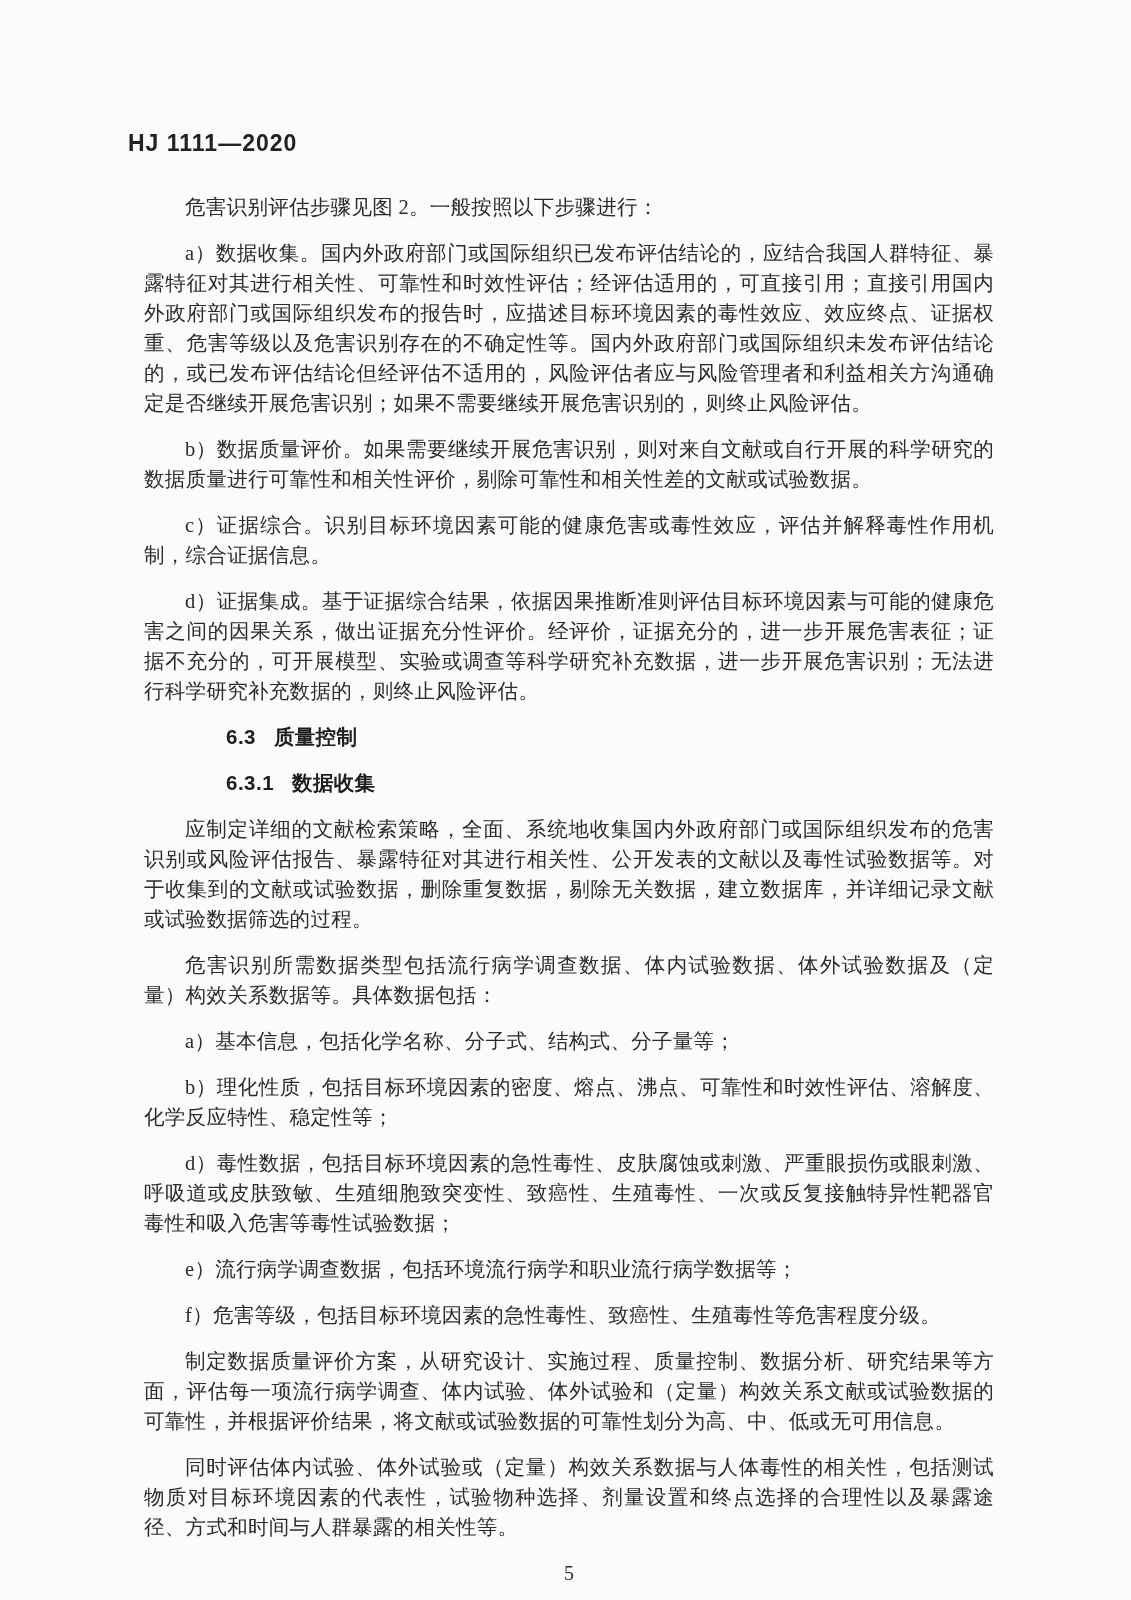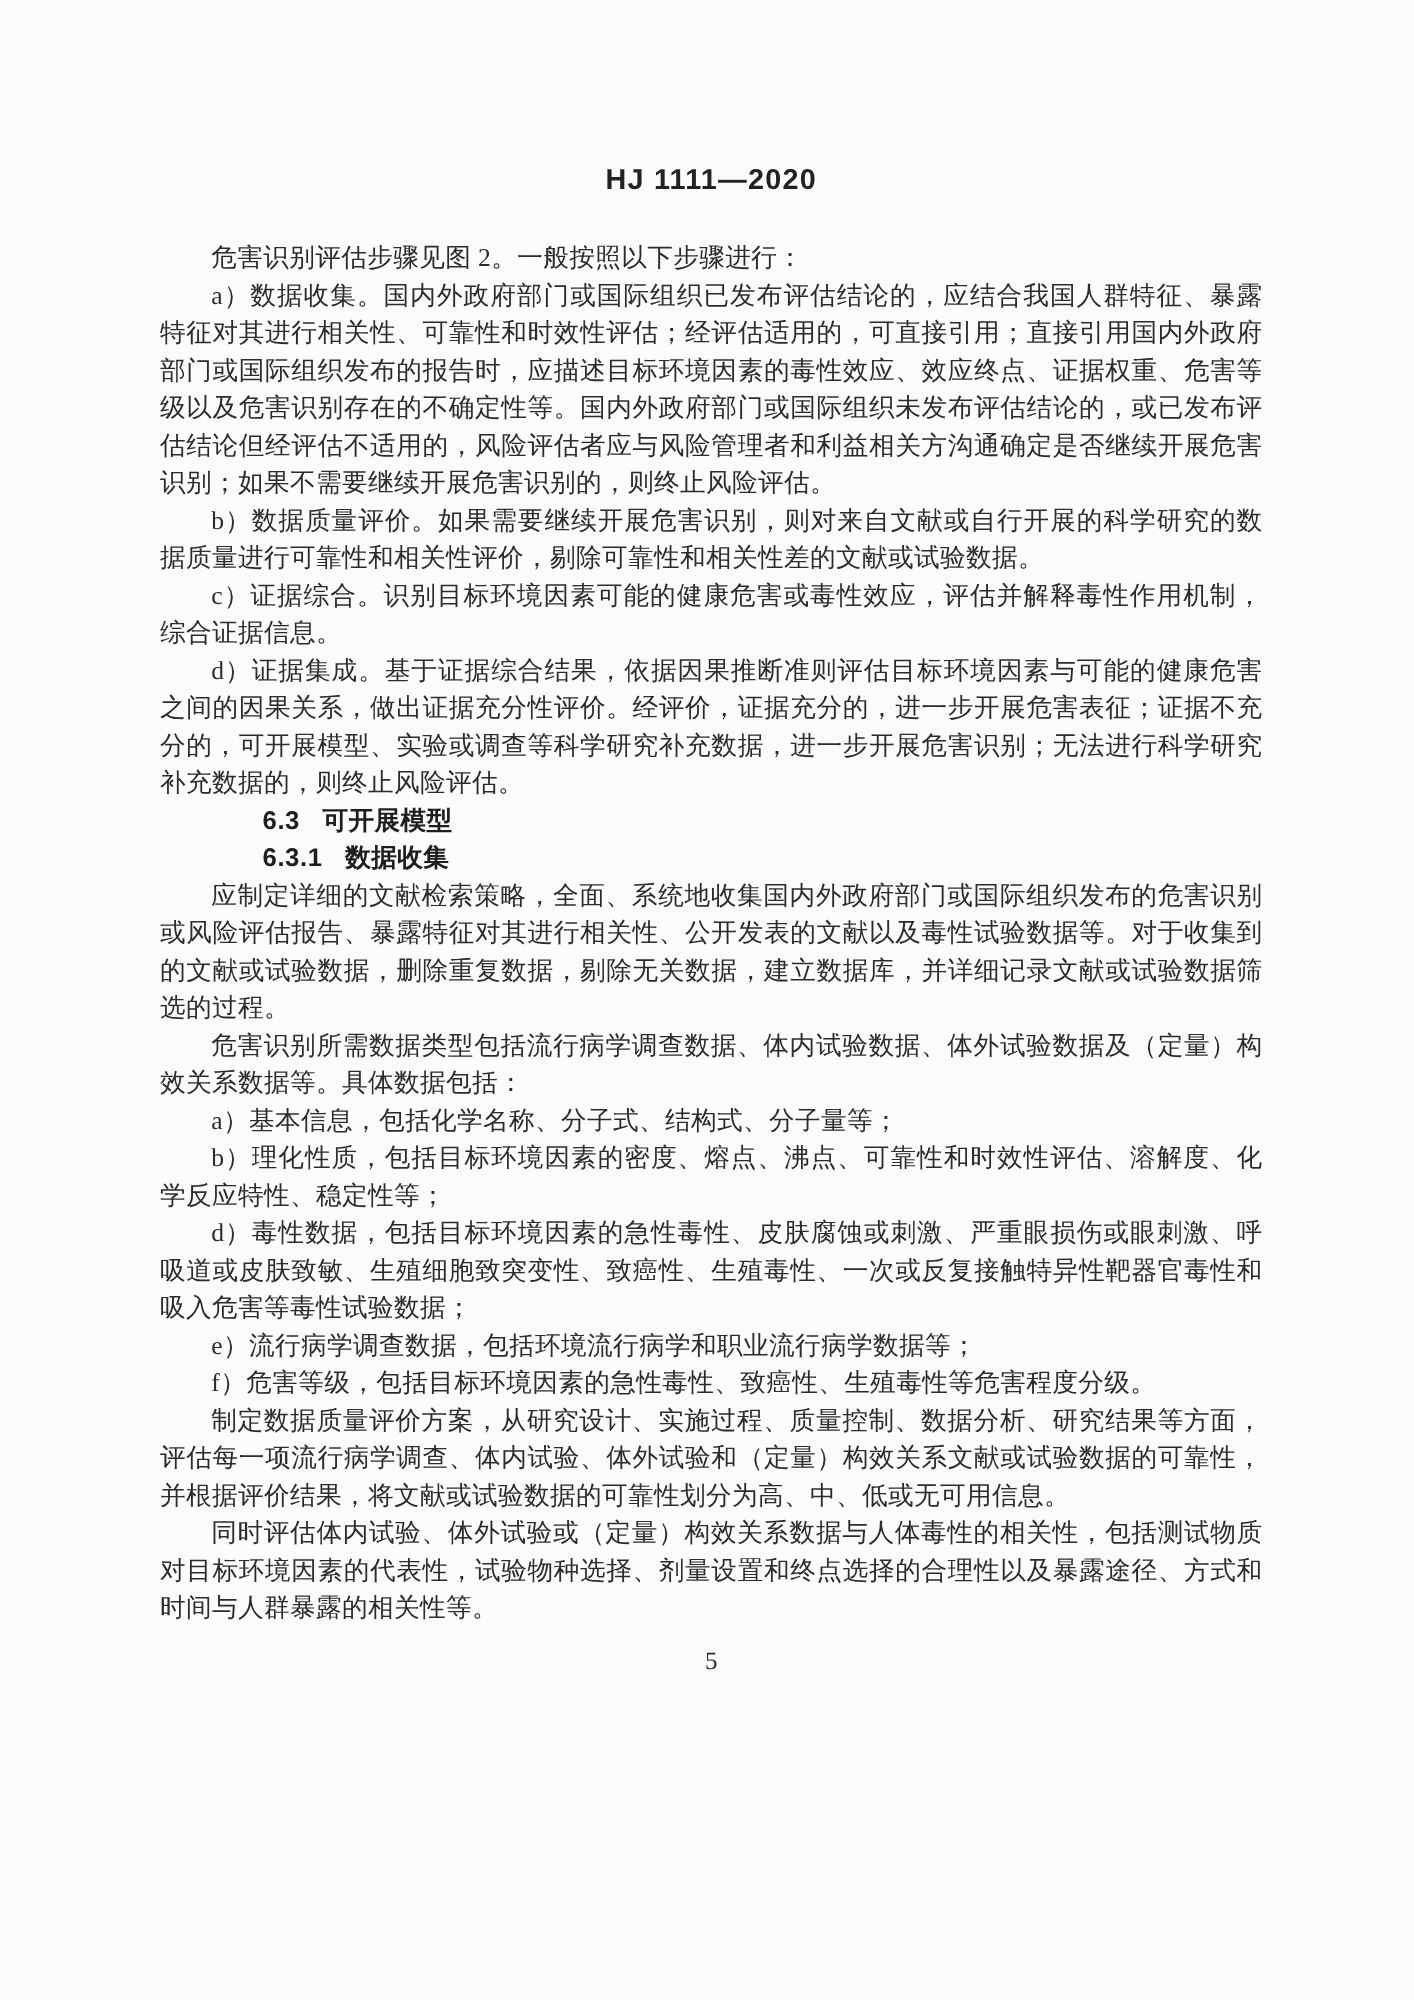--- a/index.html
+++ b/index.html
@@ -13,30 +13,30 @@
     height: 1600px;
     margin: 0 auto;
     background: #fbfbfa;
     box-sizing: border-box;
     padding: 130px 121px 0 128px;
     font-family: "Liberation Serif", "DejaVu Serif", serif;
     color: #2b2b2b;
     overflow: hidden;
   }
   .std-code {
-    text-align: center;
+    text-align: left;
     font-family: "Liberation Sans", "DejaVu Sans", sans-serif;
     font-weight: 600;
     font-size: 23px;
     line-height: 26px;
     letter-spacing: 1px;
     color: #222;
   }
   .body-text p {
-    margin: 0;
+    margin: 16px;
     font-size: 20.5px;
     line-height: 30px;
     text-align: justify;
     text-indent: 2em;
     letter-spacing: 0.3px;
   }
   p.intro { margin-top: 36px; }
   .heading {
     font-family: "Liberation Sans", "DejaVu Sans", sans-serif;
     font-weight: 700;
@@ -73,21 +73,21 @@
   <div class="body-text">
 
     <p class="intro">危害识别评估步骤见图 2。一般按照以下步骤进行：</p>
 
     <p>a）数据收集。国内外政府部门或国际组织已发布评估结论的，应结合我国人群特征、暴露特征对其进行相关性、可靠性和时效性评估；经评估适用的，可直接引用；直接引用国内外政府部门或国际组织发布的报告时，应描述目标环境因素的毒性效应、效应终点、证据权重、危害等级以及危害识别存在的不确定性等。国内外政府部门或国际组织未发布评估结论的，或已发布评估结论但经评估不适用的，风险评估者应与风险管理者和利益相关方沟通确定是否继续开展危害识别；如果不需要继续开展危害识别的，则终止风险评估。</p>
     <p>b）数据质量评价。如果需要继续开展危害识别，则对来自文献或自行开展的科学研究的数据质量进行可靠性和相关性评价，剔除可靠性和相关性差的文献或试验数据。</p>
     <p>c）证据综合。识别目标环境因素可能的健康危害或毒性效应，评估并解释毒性作用机制，综合证据信息。</p>
     <p>d）证据集成。基于证据综合结果，依据因果推断准则评估目标环境因素与可能的健康危害之间的因果关系，做出证据充分性评价。经评价，证据充分的，进一步开展危害表征；证据不充分的，可开展模型、实验或调查等科学研究补充数据，进一步开展危害识别；无法进行科学研究补充数据的，则终止风险评估。</p>
 
     <p class="heading heading-6-3">
-      <span class="sec-num">6.3</span><span>可开展模型</span>
+      <span class="sec-num">6.3</span><span>质量控制</span>
     </p>
 
     <p class="heading heading-6-3-1">
       <span class="sec-num">6.3.1</span><span>数据收集</span>
     </p>
 
     <p class="p-631-1">应制定详细的文献检索策略，全面、系统地收集国内外政府部门或国际组织发布的危害识别或风险评估报告、暴露特征对其进行相关性、公开发表的文献以及毒性试验数据等。对于收集到的文献或试验数据，删除重复数据，剔除无关数据，建立数据库，并详细记录文献或试验数据筛选的过程。</p>
 
     <p>危害识别所需数据类型包括流行病学调查数据、体内试验数据、体外试验数据及（定量）构效关系数据等。具体数据包括：</p>
 

